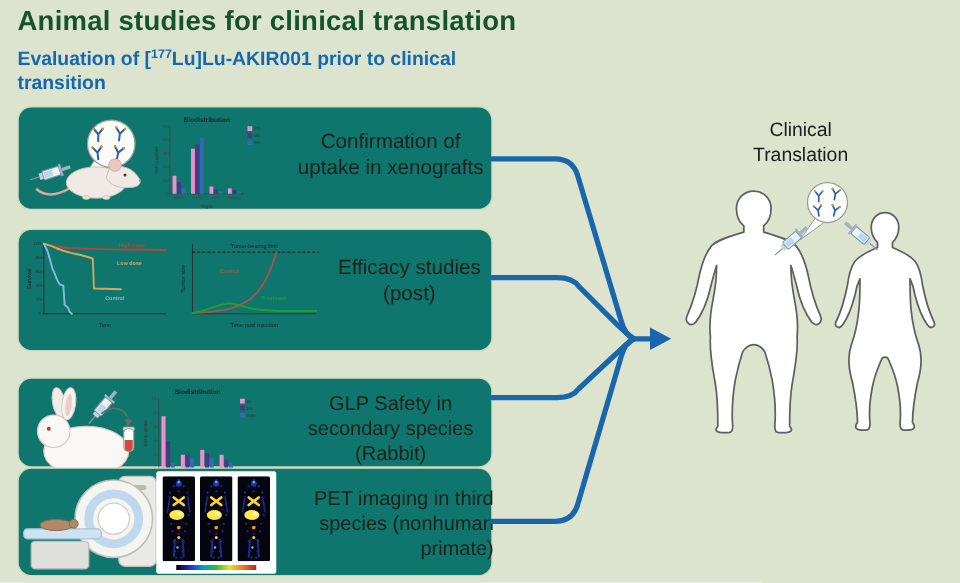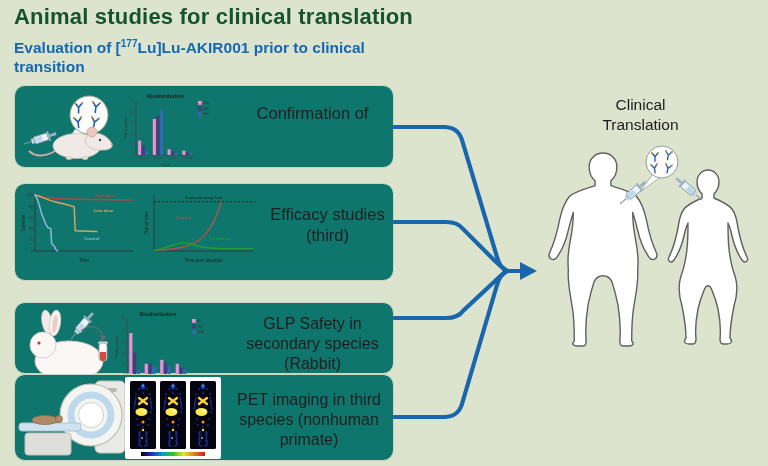--- a/index.html
+++ b/index.html
@@ -9,21 +9,21 @@
   #subtitle sup{font-size:10px;}
   .panel{position:absolute;left:14px;width:380px;background:#0f766e;border:1.5px solid #ccd5bf;border-radius:11px;box-sizing:border-box;}
   #panel-1{top:85px;height:83px;}
   #panel-2{top:183px;height:98px;}
   #panel-3{top:278px;height:72px;margin-top:24px;}
   #panel-4{top:374px;height:87px;}
   .panel-label{position:absolute;text-align:center;color:#1f1f1f;font-size:16.5px;line-height:20.5px;}
   #label-1{left:215px;top:17px;width:165px;}
   #label-2{left:245px;top:20px;width:135px;}
   #label-3{left:215px;top:11px;width:165px;font-size:16px;line-height:20px;}
-  #label-4{left:208px;top:15px;width:172px;font-size:16px;line-height:20px;}
+  #label-4{left:208px;top:15px;width:172px;font-size:16px;line-height:20px;text-align:right;}
   .abs{position:absolute;}
   #clinical-label{position:absolute;left:563px;top:95px;width:155px;text-align:center;color:#1c1c1c;font-size:15.5px;line-height:20px;}
   #pet-card{position:absolute;left:110px;top:2px;width:96px;height:82px;background:#ffffff;border-radius:2px;}
   #pet-scans{display:flex;justify-content:center;gap:4px;padding-top:4px;}
   #pet-colorbar{width:64px;height:3.5px;margin:3px auto 0 auto;background:linear-gradient(90deg,#000,#2030c0,#00a0c0,#30c030,#e8e030,#e08020,#c02020);}
   svg{display:block;}
   .overlay{position:absolute;left:0;top:0;pointer-events:none;}
 </style>
 </head>
 <body>
@@ -104,20 +104,21 @@
         <text x="43.5" y="76" font-size="3.7" fill="#333" font-family="&quot;Liberation Sans&quot;,sans-serif" text-anchor="middle">Organ</text>
         <rect x="76" y="11" width="3.8" height="3.8" fill="#ef8fd0"></rect>
         <text x="81" y="14.2" font-size="3.3" fill="#333" font-family="&quot;Liberation Sans&quot;,sans-serif">24h</text>
         <rect x="76" y="16.6" width="3.8" height="3.8" fill="#433c7d"></rect>
         <text x="81" y="19.799999999999997" font-size="3.3" fill="#333" font-family="&quot;Liberation Sans&quot;,sans-serif">48h</text>
         <rect x="76" y="22.2" width="3.8" height="3.8" fill="#2f6cb3"></rect>
         <text x="81" y="25.4" font-size="3.3" fill="#333" font-family="&quot;Liberation Sans&quot;,sans-serif">96h</text>
       </svg>
     <div class="panel-label" id="label-1">
       <div>Confirmation of</div>
+      <div>uptake in xenografts</div>
     </div>
   </div>
 
   <div class="panel" id="panel-2">
     <svg class="abs" style="left:5px;top:2px" id="chart-survival" width="118" height="78">
         <path d="M15,9 V65 H113" stroke="#333" stroke-width="0.9" fill="none"></path>
         <line x1="13.5" y1="65" x2="15" y2="65" stroke="#333" stroke-width="0.7"></line>
         <text x="12.8" y="66.3" font-size="3.6" fill="#333" font-family="&quot;Liberation Sans&quot;,sans-serif" text-anchor="end">0</text>
         <line x1="13.5" y1="53.8" x2="15" y2="53.8" stroke="#333" stroke-width="0.7"></line>
         <text x="12.8" y="55.099999999999994" font-size="3.6" fill="#333" font-family="&quot;Liberation Sans&quot;,sans-serif" text-anchor="end">20</text>
@@ -144,21 +145,21 @@
         <text x="60.5" y="12.719999999999999" font-size="4.4" fill="#222" font-family="&quot;Liberation Sans&quot;,sans-serif" text-anchor="middle">Tumor-bearing limit</text>
         <path d="M11.0,64.4 L20.9,63.9 L30.8,62.8 L40.7,61.1 L48.6,58.3 L56.5,53.8 L62.5,48.2 L67.4,41.5 L71.4,34.2 L74.4,26.9 L76.3,21.3 L78.3,15.7" stroke="#a6544a" stroke-width="1.5" fill="none" stroke-linejoin="round" stroke-linecap="round"></path>
         <text x="40.7" y="32.52" font-size="4.3" fill="#a6544a" font-family="&quot;Liberation Sans&quot;,sans-serif" text-anchor="middle" font-weight="bold">Control</text>
         <path d="M11.0,64.4 L18.9,62.8 L26.8,60.0 L34.8,57.7 L40.7,56.6 L46.6,57.7 L54.6,60.0 L62.5,61.6 L70.4,62.2 L80.3,62.8 L95.2,62.8 L110.0,62.8" stroke="#1f9e33" stroke-width="1.5" fill="none" stroke-linejoin="round" stroke-linecap="round"></path>
         <text x="76.34" y="53.8" font-size="4.3" fill="#1f9e33" font-family="&quot;Liberation Sans&quot;,sans-serif" text-anchor="middle" font-weight="bold">Treatment</text>
         <text x="60.5" y="75.5" font-size="4.6" fill="#222" font-family="&quot;Liberation Sans&quot;,sans-serif" text-anchor="middle">Time post injection</text>
         <text x="4.8" y="37" font-size="4.6" fill="#222" font-family="&quot;Liberation Sans&quot;,sans-serif" text-anchor="middle" transform="rotate(-90 4.8 37)">Tumor size</text>
       </svg>
     <div class="panel-label" id="label-2">
       <div>Efficacy studies</div>
-      <div>(third)</div>
+      <div>(post)</div>
     </div>
   </div>
 
   <div class="panel" id="panel-3">
     <svg class="abs" style="left:4px;top:6px" width="95" height="74" viewBox="0 0 95 74">
       <ellipse cx="28" cy="13" rx="5" ry="12" fill="#f1ece9" stroke="#d8cbc4" stroke-width="0.8" transform="rotate(-10 28 13)"></ellipse>
       <ellipse cx="36" cy="14" rx="5.5" ry="13" fill="#f7f3f1" stroke="#d8cbc4" stroke-width="0.8" transform="rotate(8 36 14)"></ellipse>
       <ellipse cx="36" cy="15" rx="2.5" ry="9" fill="#efccc8" transform="rotate(8 36 14)"></ellipse>
       <ellipse cx="50" cy="52" rx="34" ry="20" fill="#faf7f5" stroke="#d8cbc4" stroke-width="1"></ellipse>
       <circle cx="24" cy="36" r="13" fill="#faf7f5" stroke="#d8cbc4" stroke-width="0.9"></circle>

